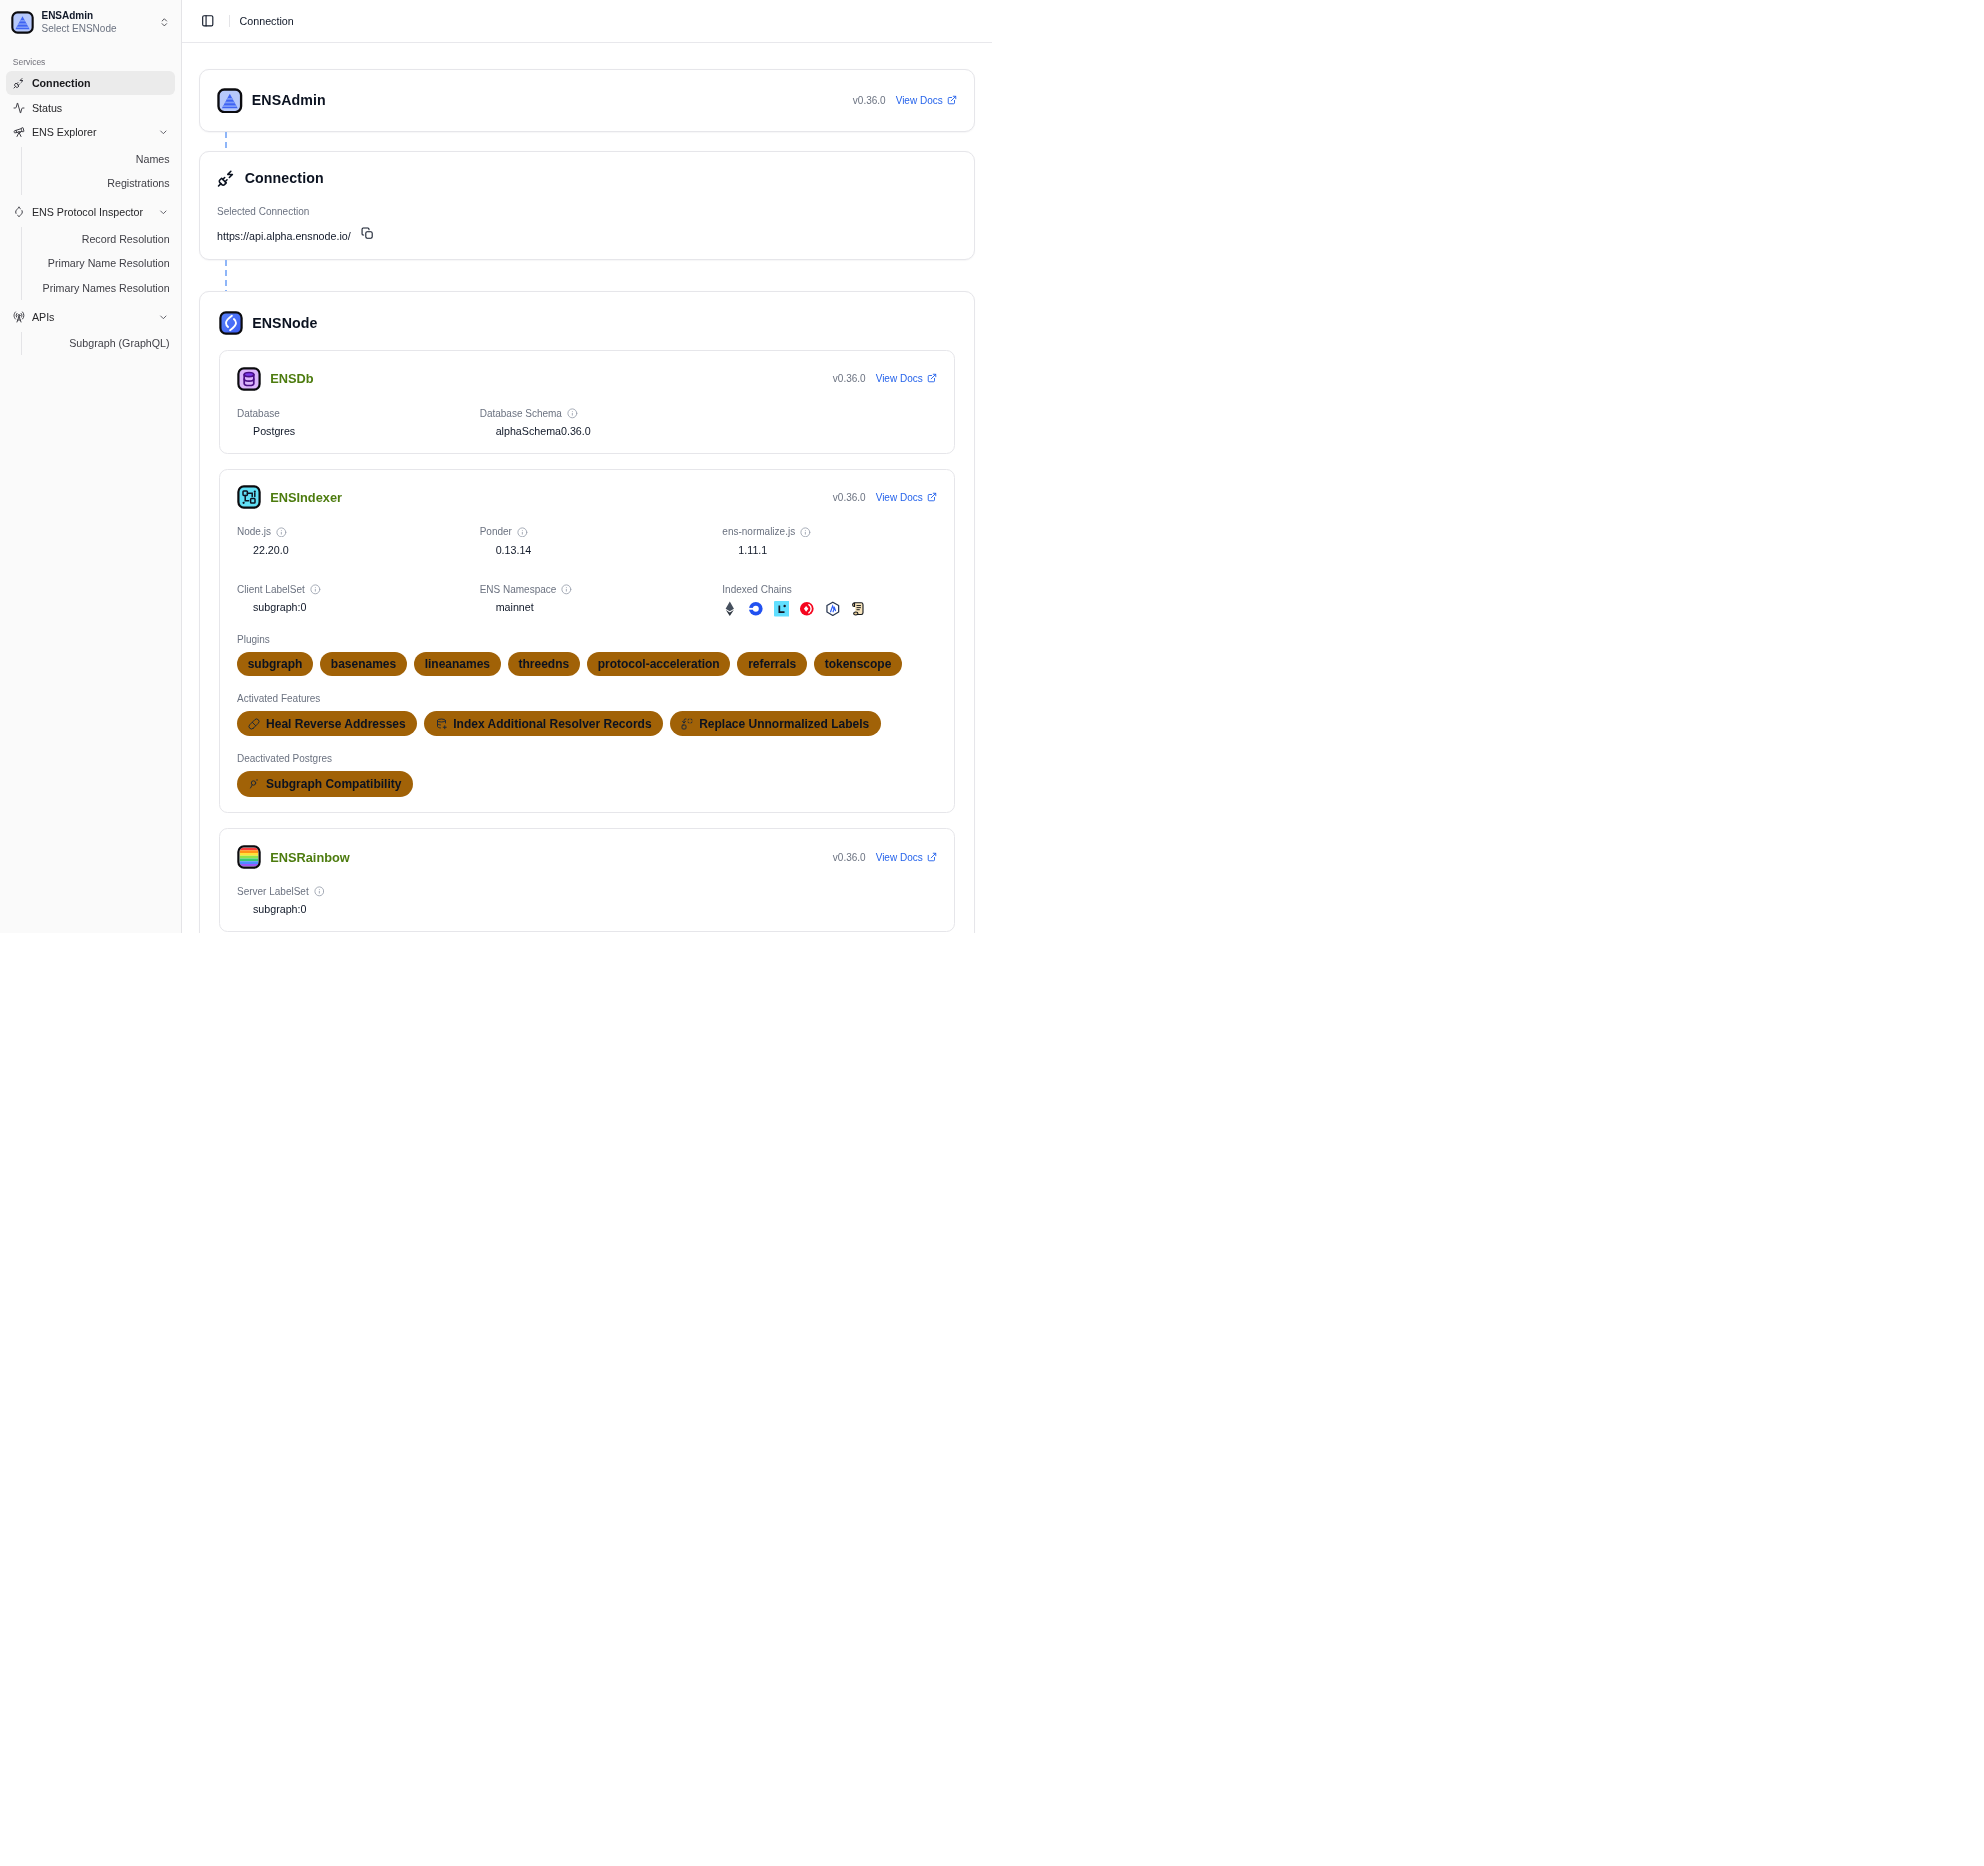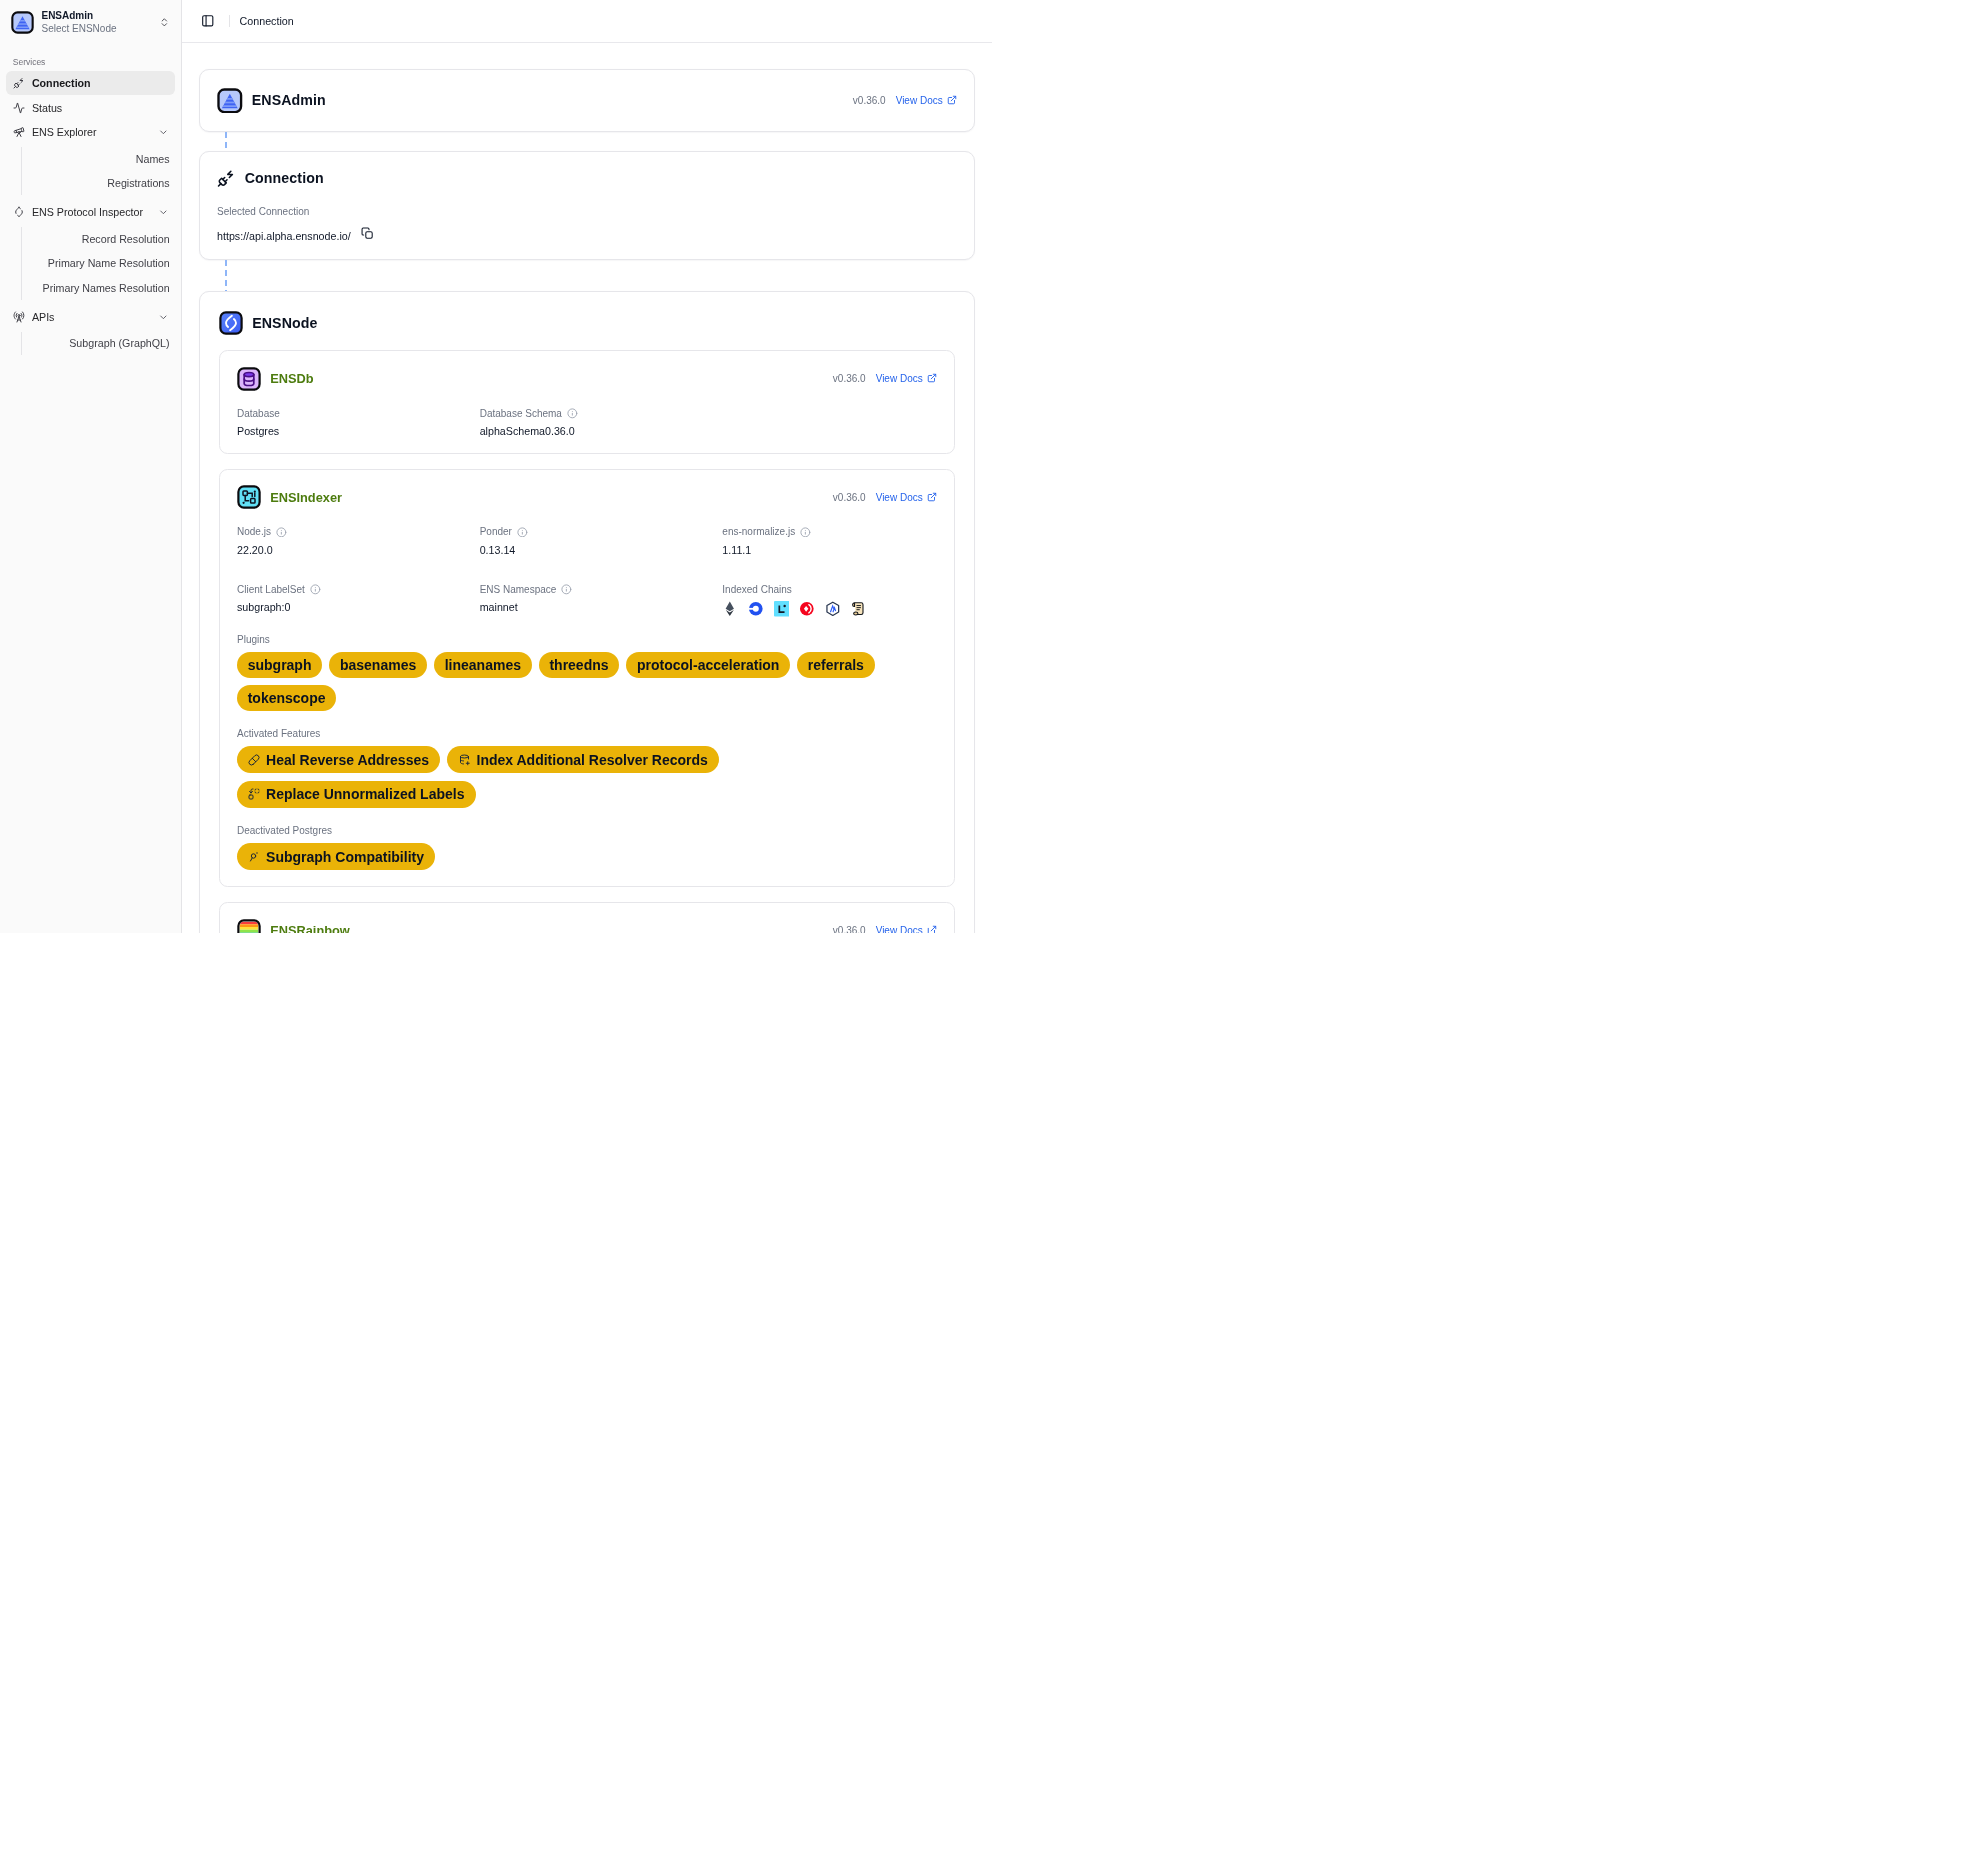--- a/index.html
+++ b/index.html
@@ -55,28 +55,28 @@
 
   .ensnode-card { padding:18.5px 19px; margin-bottom:0; }
   .ensnode-head { display:flex; align-items:center; gap:9.2px; margin-bottom:15.6px; }
   .subcard { border:0.7px solid #e6e6ea; border-radius:8.5px; padding:15.6px 17px; background:#fff; }
   .subcard + .subcard { margin-top:15px; }
   .subcard .card-head { margin-bottom:17px; }
 
   .fields-grid { display:grid; grid-template-columns:repeat(3, 1fr); column-gap:17px; row-gap:17px;gap:28px; }
   .field-label { display:flex; align-items:center; gap:5px; font-size:10px; color:#6b7280; margin-bottom:6.4px; }
   .field-label .info { color:#9ca3af; display:flex; cursor:pointer; }
-  .field-value { font-size:10.7px; color:#101828; }
+  .field-value { font-size:10.7px; color:#101828;margin-left:16px; }
 
   .chains-row { display:flex; align-items:center; gap:10px; margin-top:1.4px; }
   .chain-ic { width:15.6px; height:15.6px; display:flex; }
 
   .group-label { font-size:10px; color:#6b7280; margin:17px 0 7.1px; }
   .pill-row { display:flex; flex-wrap:wrap; gap:7.1px; }
-  .pill { background:#eab308; border-radius:710px; padding:5px 10.7px; font-size:14px; font-weight:600; color:#0b1220; white-space:nowrap; }
+  .pill { background:#a16207; border-radius:710px; padding:5px 10.7px; font-size:12px; font-weight:600; color:#0b1220; white-space:nowrap; }
   .pill.feature { display:flex; align-items:center; gap:5.7px; padding:5.7px 11.4px; }
   .pill .picon { display:flex; color:#1f2937; }
 
   svg { display:block; }
 </style>
 </head>
 <body>
 
 <div class="app">
 

